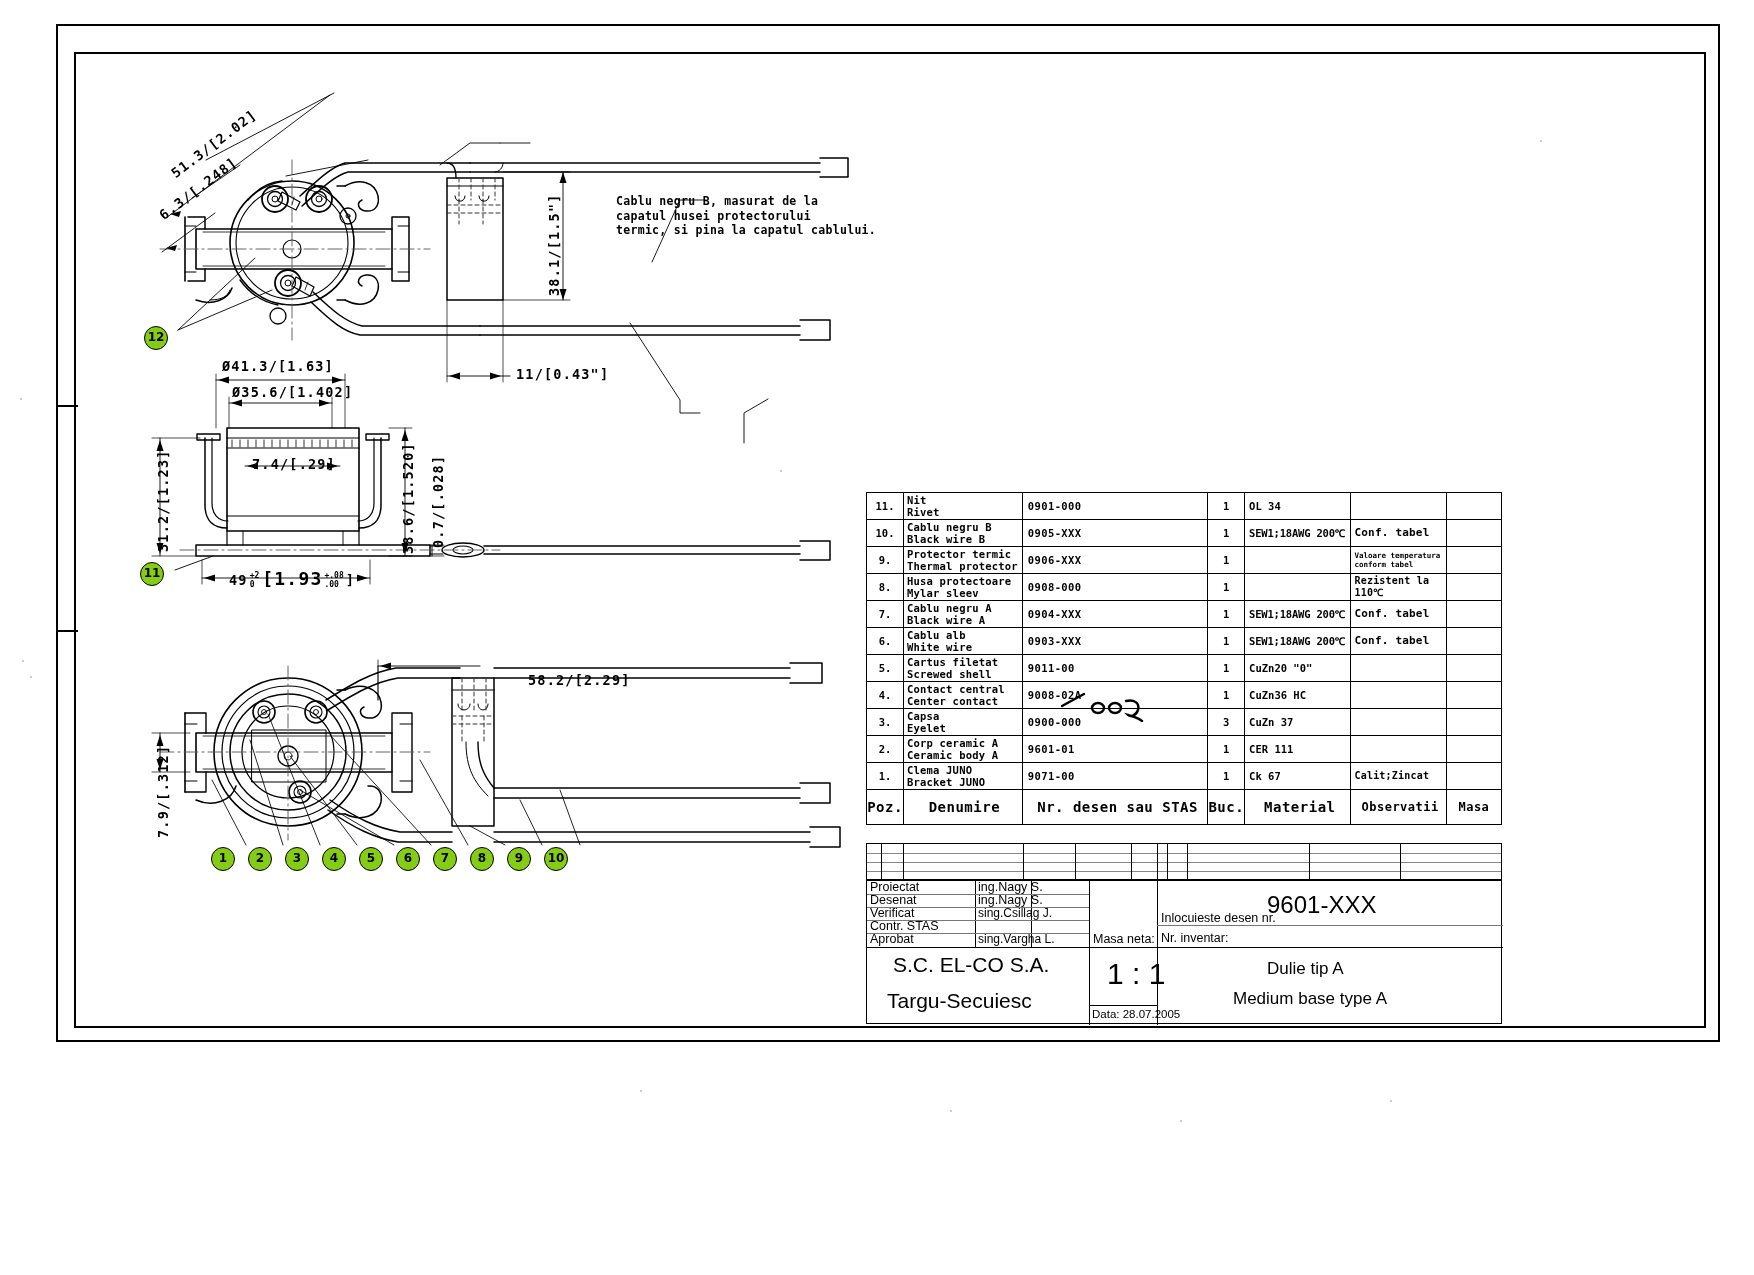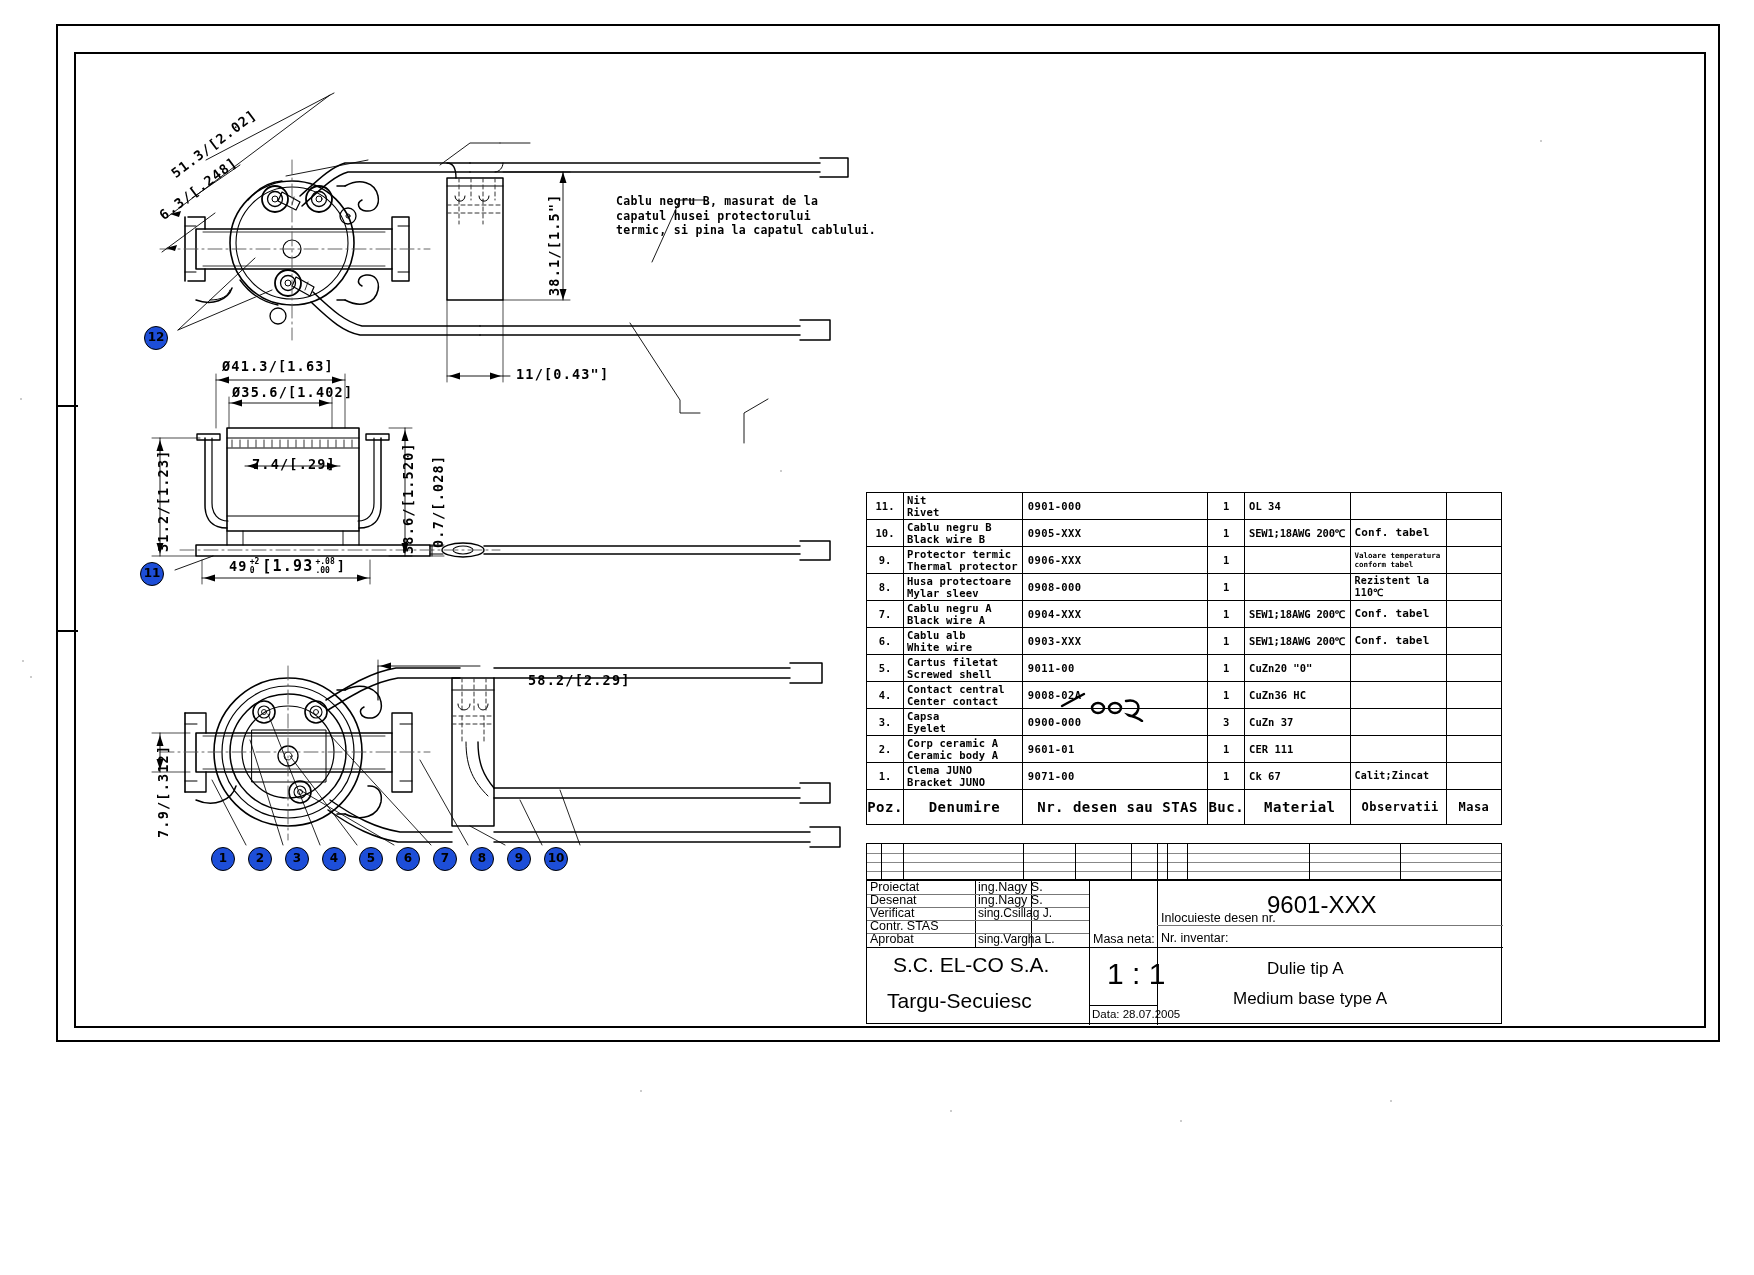--- a/index.html
+++ b/index.html
@@ -74,21 +74,21 @@
   .balloon {
     position: absolute;
     width: 22px; height: 22px;
     border: 1.6px solid #000;
     border-radius: 50%;
     font-family: "DejaVu Sans", sans-serif;
     font-size: 12px;
     font-weight: 700;
     line-height: 20px;
     text-align: center;
-    background: #1d4ed8;
+    background: #84cc16;
   }
 
   
   .parts-table {
     position: absolute;
     left: 866px; top: 492px;
     width: 636px;
     border-collapse: collapse;
     font-family: "DejaVu Sans Mono", monospace;
     background: #fff;
@@ -548,25 +548,25 @@
   <div class="dimtext" style="left:516px; top:366px;">11/[0.43"]</div>
 
   <div class="dimtext" style="left:222px; top:358px;">Ø41.3/[1.63]</div>
   <div class="dimtext" style="left:232px; top:384px;">Ø35.6/[1.402]</div>
   <div class="dimtext" style="left:252px; top:456px;">7.4/[.29]</div>
 
   <div class="dimtext vert" style="left:155px; top:552px;">31.2/[1.23]</div>
   <div class="dimtext vert" style="left:400px; top:554px;">38.6/[1.520]</div>
   <div class="dimtext vert" style="left:430px; top:548px;">0.7/[.028]</div>
 
-  <div style="position:absolute; left:229px; top:556px; font-family:'DejaVu Sans Mono',monospace; white-space:nowrap;">
+  <div style="position:absolute; left:229px; top:568px; font-family:'DejaVu Sans Mono',monospace; white-space:nowrap;">
     <span style="font-size:13.5px; font-weight:600; letter-spacing:1.2px;">49</span><span style="display:inline-block; vertical-align:middle; font-size:8px; line-height:8.5px; font-weight:600; margin-left:2px;">
       <span style="display:block;">+2</span>
       <span style="display:block;">0</span>
-    </span><span style="font-size:15px; font-weight:600; letter-spacing:1.2px; margin-left:3px;">[1.93</span><span style="display:inline-block; vertical-align:middle; font-size:8px; line-height:8.5px; font-weight:600; margin-left:2px;">
+    </span><span style="font-size:18px; font-weight:600; letter-spacing:1.2px; margin-left:3px;">[1.93</span><span style="display:inline-block; vertical-align:middle; font-size:8px; line-height:8.5px; font-weight:600; margin-left:2px;">
       <span style="display:block;">+.08</span>
       <span style="display:block;">.00</span>
     </span><span style="font-size:13.5px; font-weight:600; letter-spacing:1.2px; margin-left:2px;">]</span>
   </div>
 
   <div class="dimtext" style="left:528px; top:672px;">58.2/[2.29]</div>
   <div class="dimtext vert" style="left:155px; top:838px;">7.9/[.312]</div>
 
   <table class="parts-table">
     <tbody>

